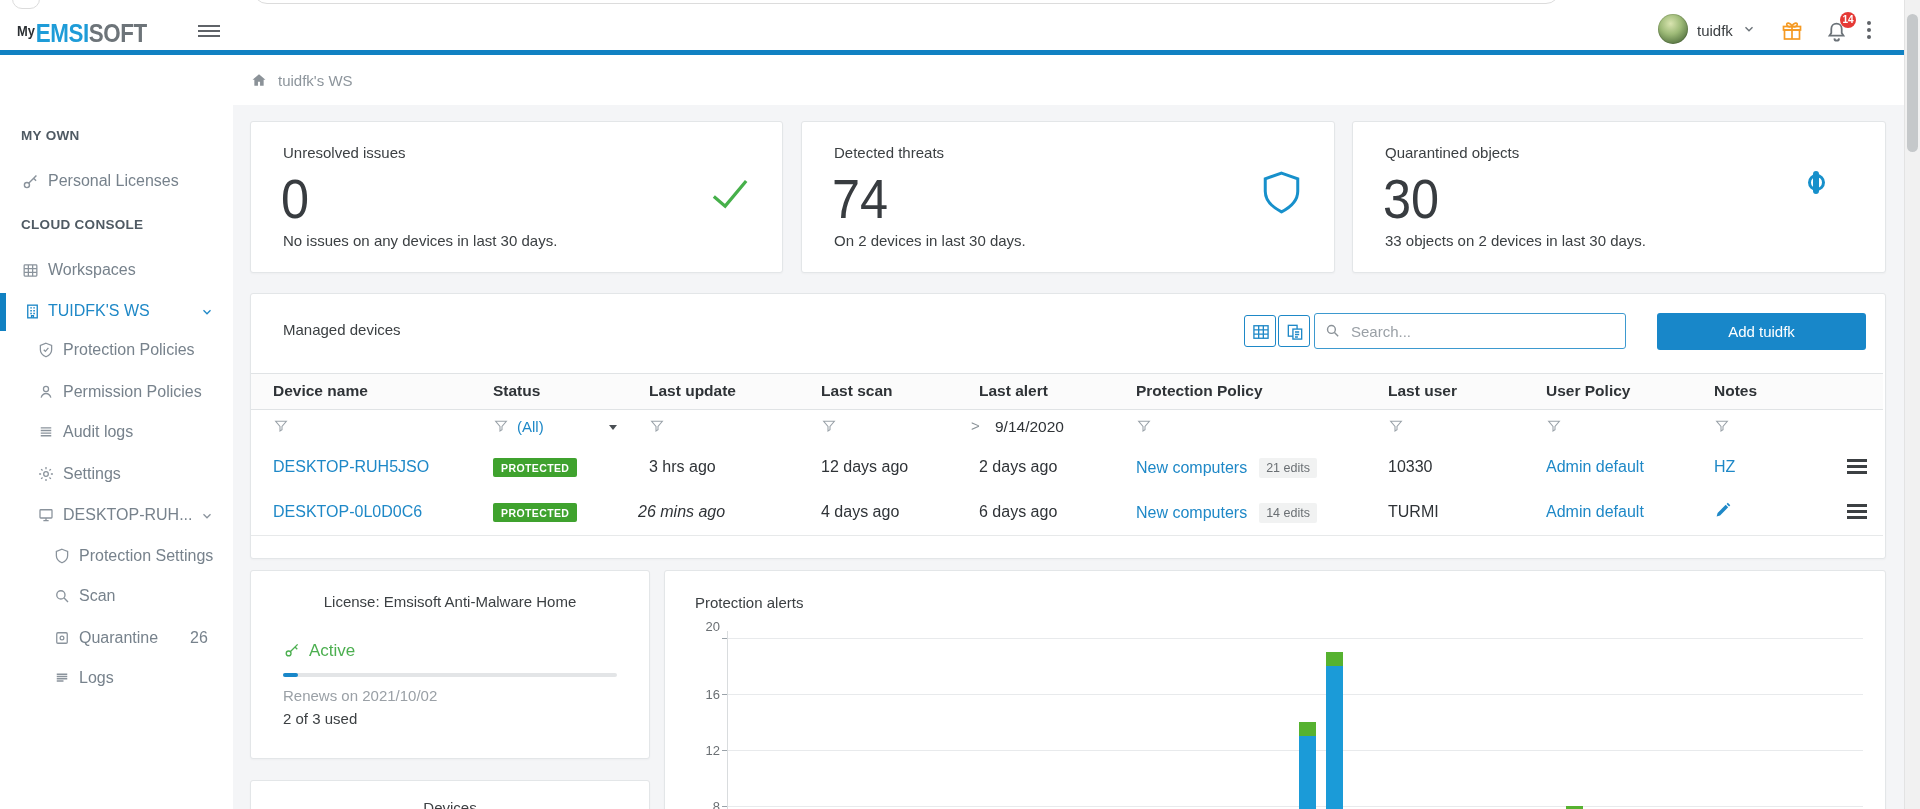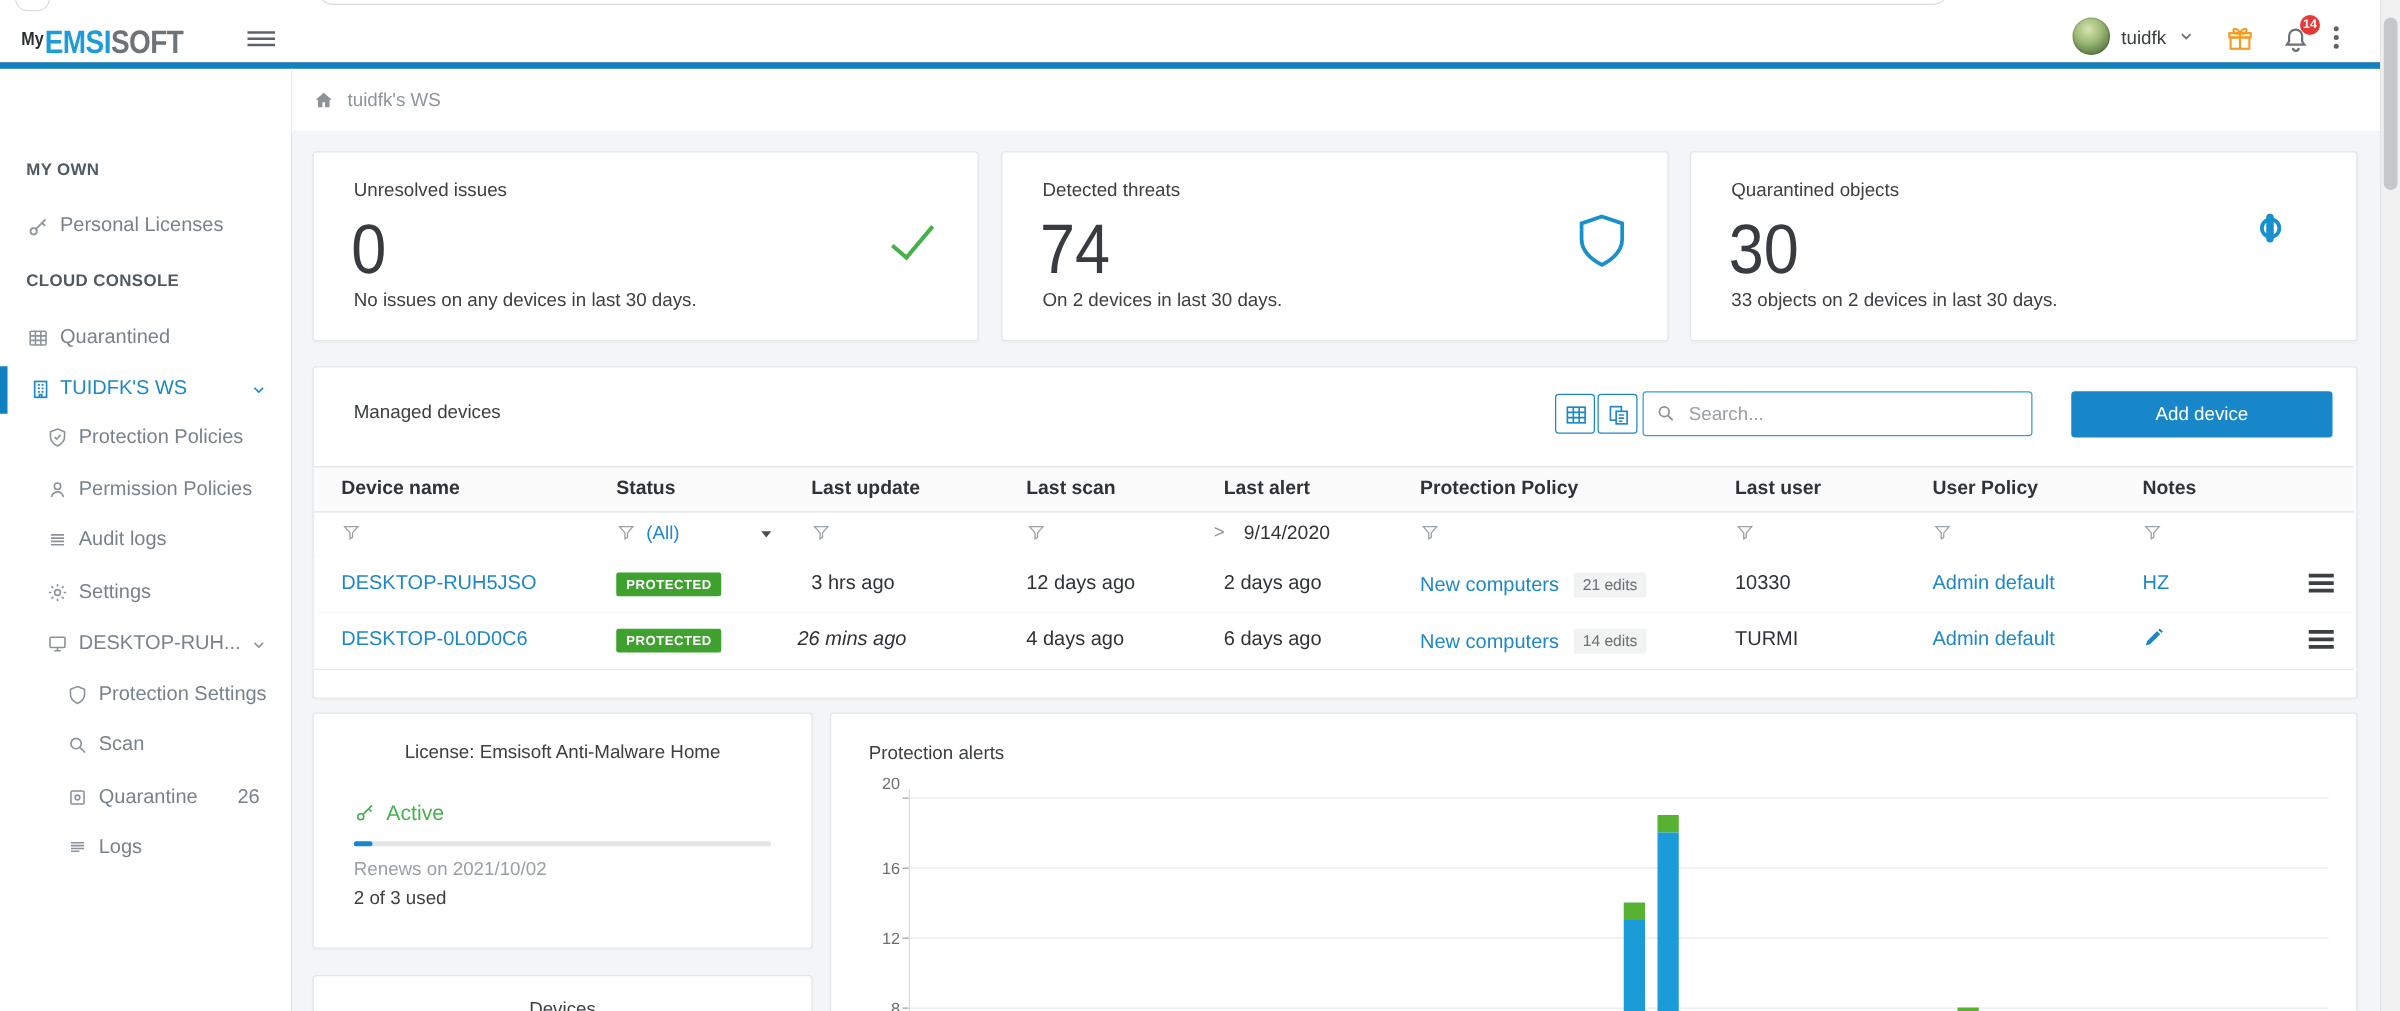--- a/index.html
+++ b/index.html
@@ -162,21 +162,21 @@
     </div>
 
     <div class="side-section" style="top:162px;">CLOUD CONSOLE</div>
 
     <div class="side-item" style="top:195px;">
       <span class="s-icon" style="left:21px;">
         <svg width="19" height="19" viewBox="0 0 24 24" fill="none" stroke="currentColor" stroke-width="1.6">
             <rect x="4" y="5" width="16" height="14" rx="1"></rect>
             <path d="M4 9.7h16M4 14.3h16M9.3 5v14M14.7 5v14"></path>
           </svg></span>
-      <span class="s-label" style="left:48px;">Quarantined</span>
+      <span class="s-label" style="left:48px;">Workspaces</span>
     </div>
 
     <div class="side-item active" style="top:236px;">
       <span class="s-icon" style="left:23px;">
         <svg width="19" height="19" viewBox="0 0 24 24" fill="none" stroke="currentColor" stroke-width="1.7">
             <rect x="6" y="4" width="12" height="16"></rect>
             <path d="M9.2 7.5h2M13 7.5h2M9.2 11h2M13 11h2M9.2 14.5h2M13 14.5h2M10.8 20v-2.7h2.4V20"></path>
           </svg></span>
       <span class="s-label" style="left:48px;">TUIDFK'S WS</span>
       <span class="side-chevron" style="color:#1e88c7;">
@@ -325,21 +325,21 @@
         </svg>
     </button>
 
     <div class="search-box">
       <svg width="17" height="17" viewBox="0 0 24 24" fill="none" stroke="currentColor" stroke-width="2">
           <circle cx="10.5" cy="10.5" r="5.5"></circle>
           <path d="M14.8 14.8L20 20"></path>
         </svg>
       <input class="search-input" type="text" placeholder="Search..." style="">
     </div>
-    <button class="add-btn">Add device</button>
+    <button class="add-btn">Add tuidfk</button>
 
     <div class="thead">
       <span class="th" style="left:22px;">Device name</span>
       <span class="th" style="left:242px;">Status</span>
       <span class="th" style="left:398px;">Last update</span>
       <span class="th" style="left:570px;">Last scan</span>
       <span class="th" style="left:728px;">Last alert</span>
       <span class="th" style="left:885px;">Protection Policy</span>
       <span class="th" style="left:1137px;">Last user</span>
       <span class="th" style="left:1295px;">User Policy</span>

